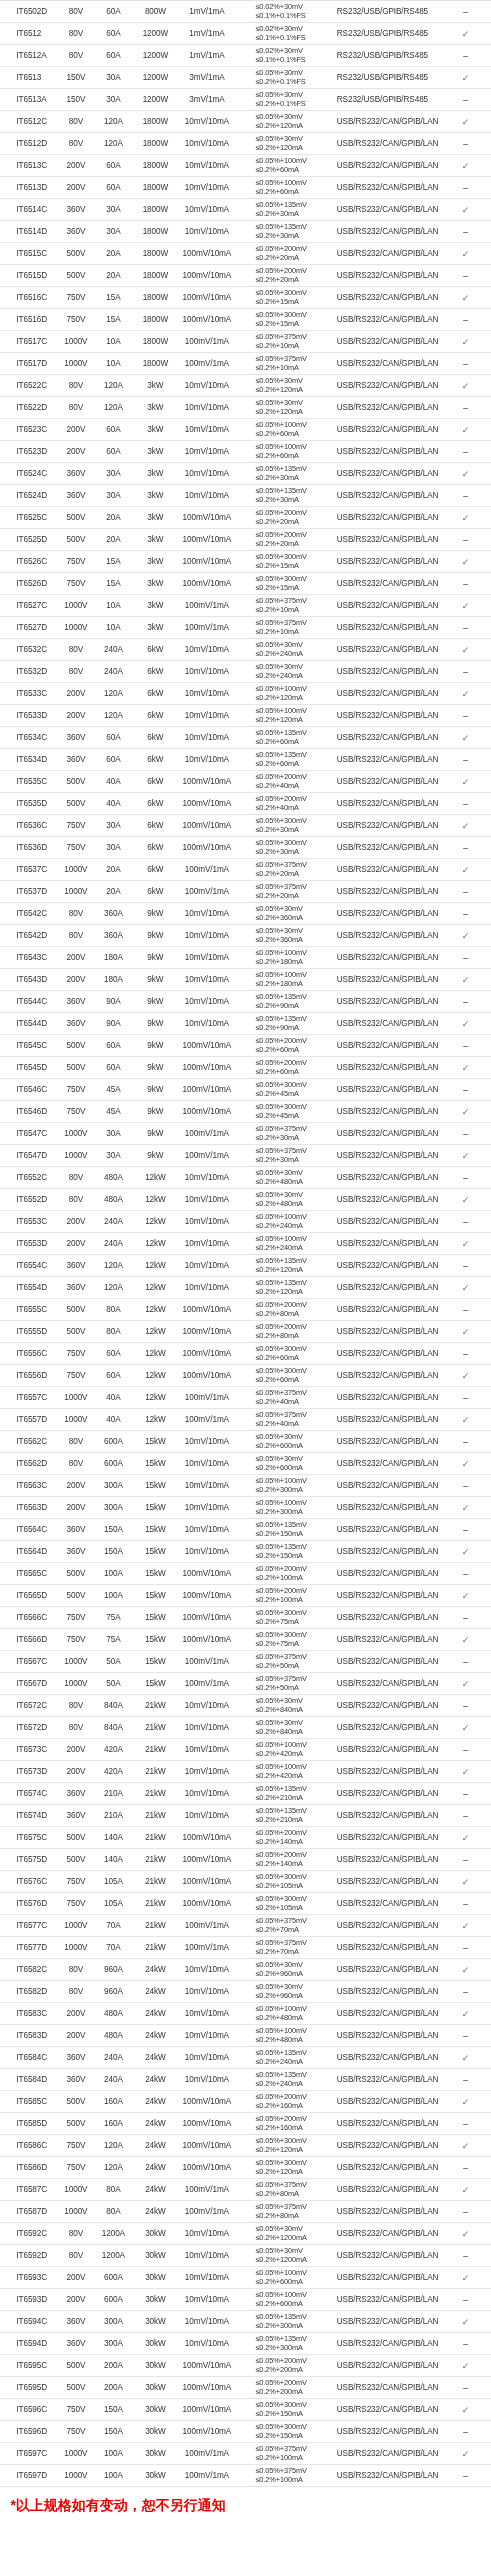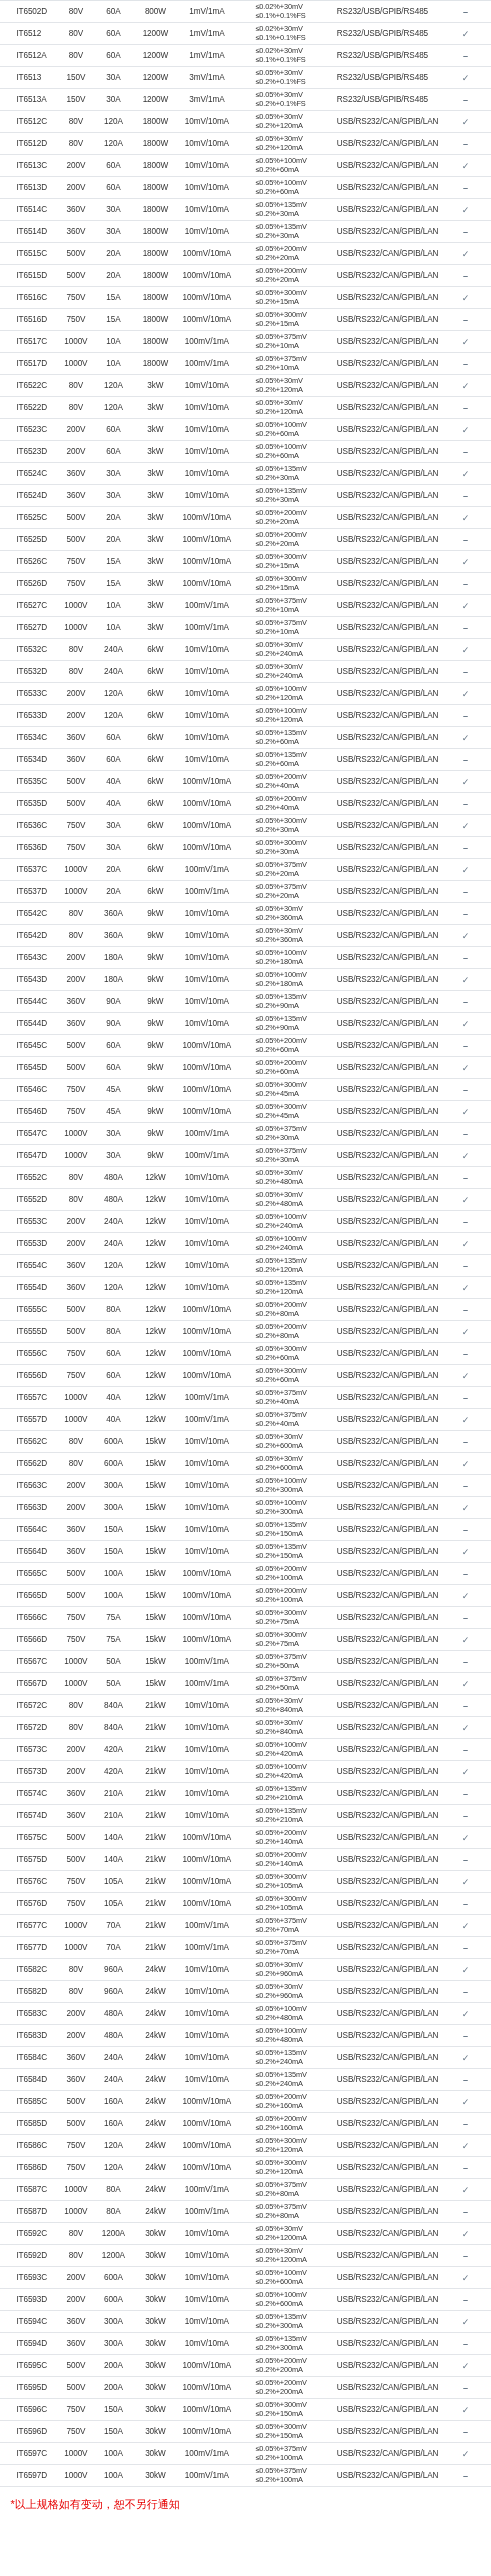--- a/index.html
+++ b/index.html
@@ -40,22 +40,22 @@
   }
   .cell.ifc{padding-left:7.4px;}
   .cell.flagc{
     text-align:center;
     color:#5f7080;
   }
   .flagc .check{font-size:9px;font-weight:400;}
   .flagc .dash{font-size:9px;font-weight:700;}
   .footnote{
     color:#e60000;
-    font-size:11px;
-    font-weight:400;
+    font-size:14px;
+    font-weight:700;
     padding:9.7px 0 0 10.4px;
     letter-spacing:0;
   }
 </style>
 </head>
 <body>
 
 <div class="spec-table" id="table-host">
   <div class="row">
     <div class="cell">IT6502D</div>

